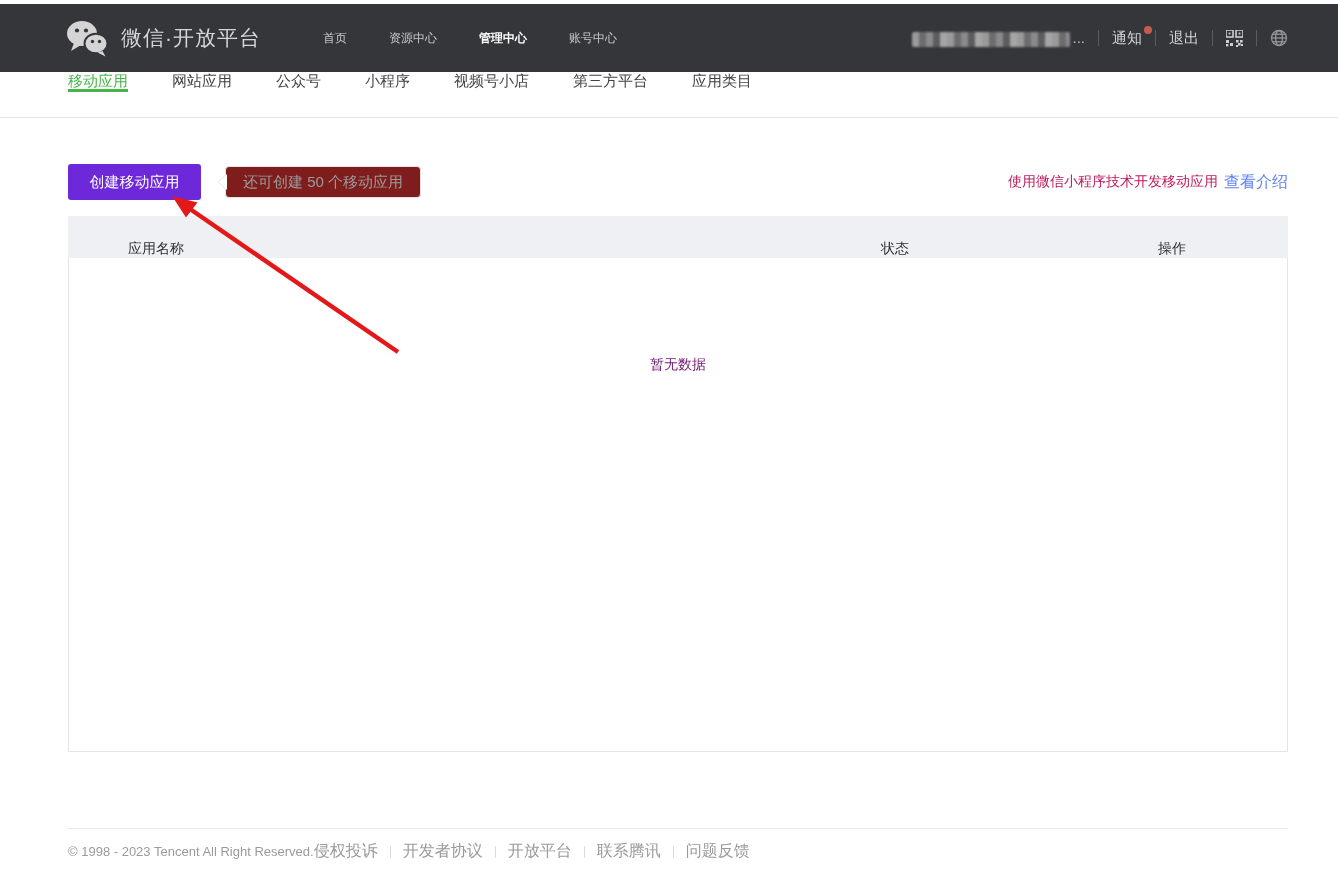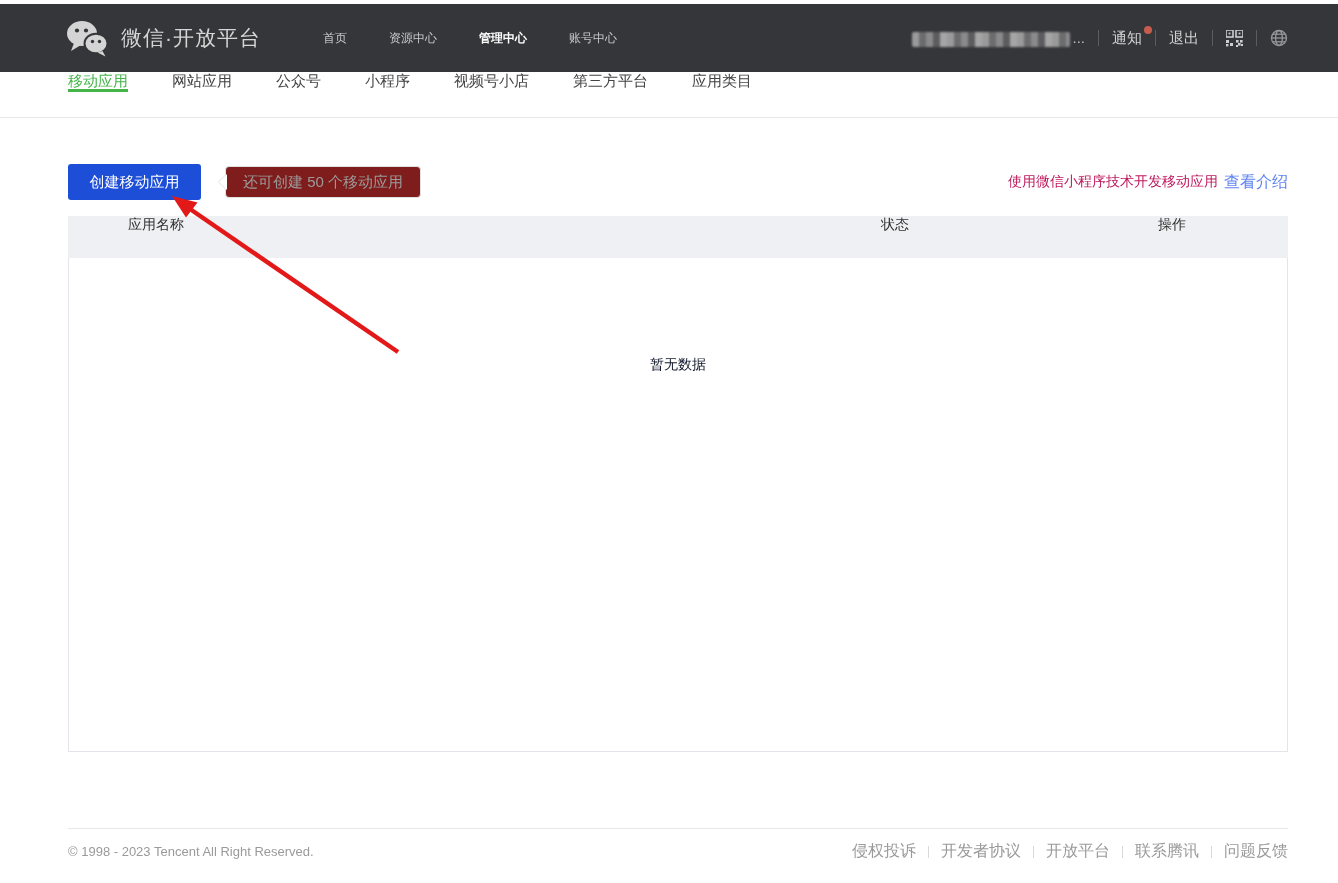--- a/index.html
+++ b/index.html
@@ -32,39 +32,39 @@
 
   
   .subnav { height:46px; border-bottom:1px solid #e7e7e7; display:flex; align-items:flex-start; padding-left:68px; background:#fff; }
   .tab { font-size:15px; color:#434343; margin-right:44px; display:flex; align-items:center; cursor:pointer; position:relative; }
   .tab.active { color:#45b449; }
   .tab.active::after { content:""; position:absolute; left:0; right:0; bottom:-1px; height:3px; background:#45b449; }
 
   
   .content { margin:0 50px 0 68px; }
   .toolbar { margin-top:46px; display:flex; align-items:center; height:36px; }
-  .create-btn { width:133px; height:36px; background:#1d4ed8; color:#fff; font-size:15px; border:none; border-radius:3px; cursor:pointer; font-family:inherit; }
+  .create-btn { width:133px; height:36px; background:#6d28d9; color:#fff; font-size:15px; border:none; border-radius:3px; cursor:pointer; font-family:inherit; }
   .quota-tip { position:relative; margin-left:24px; height:32px; line-height:30px; padding:0 17px; border:1px solid #e2e2e2; border-radius:4px; color:#9b9b9b; font-size:15px; background:#7f1d1d; }
   .quota-tip::before { content:""; position:absolute; left:-8px; top:50%; margin-top:-8px; border:8px solid transparent; border-left:none; border-right:8px solid #e2e2e2; }
   .quota-tip::after { content:""; position:absolute; left:-7px; top:50%; margin-top:-8px; border:8px solid transparent; border-left:none; border-right:8px solid #ffffff; }
   .toolbar-spacer { flex:1; }
   .hint { font-size:14px; color:#be185d; }
   .hint-link { color:#6185f0; text-decoration:none; margin-left:6px; cursor:pointer; }
 
   
   .app-table { margin-top:16px; }
-  .thead { height:42px; background:#eef0f3; display:flex; align-items:flex-start; font-size:14px; color:#2f2f2f; }
+  .thead { height:42px; background:#eef0f3; display:flex; align-items:flex-end; font-size:14px; color:#2f2f2f; }
   .th-name { width:813px; padding-left:60px; }
   .th-status { width:277px; }
   .th-action { flex:1; }
   .tbody { height:494px; border:1px solid #e4e4ec; border-top:none; background:#fff; text-align:center; }
-  .empty-text { display:inline-block; margin-top:98px; color:#0f172a; font-size:14px; }
+  .empty-text { display:inline-block; margin-top:98px; color:#701a75; font-size:14px; }
 
   
-  .footer { margin:76px 50px 0 68px; border-top:1px solid #e8e8e8; height:46px; display:flex; align-items:center; justify-content:space-between; color:#9a9a9a; font-size:13px; }
+  .footer { margin:76px 50px 0 68px; border-top:1px solid #e8e8e8; height:46px; display:flex; align-items:center; color:#9a9a9a; font-size:13px; }
   .footer-links { display:flex; align-items:center; font-size:16px; color:#9a9a9a; }
   .footer-links .flink { cursor:pointer; }
   .fsep { width:1px; height:12px; background:#d9d9d9; margin:0 12px; }
 
   
   .arrow-overlay { position:absolute; left:0; top:0; width:1338px; height:883px; pointer-events:none; z-index:20; }
 </style>
 </head>
 <body>
 

